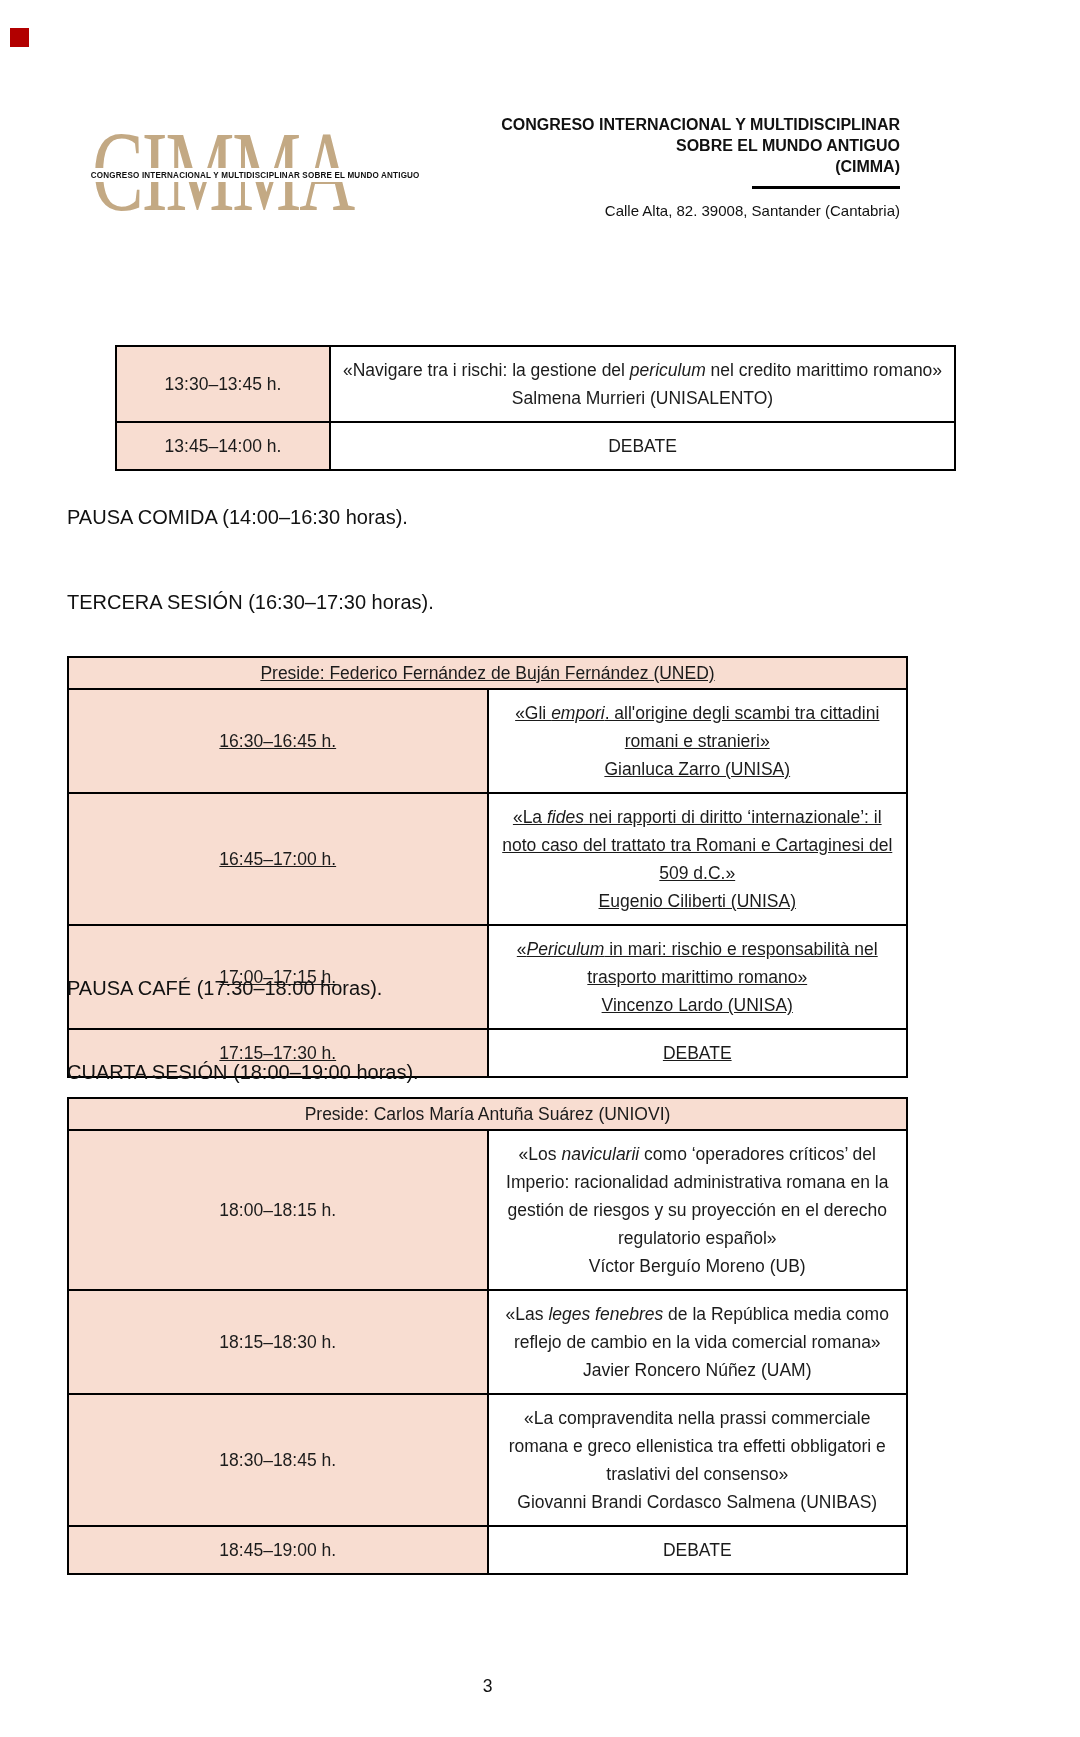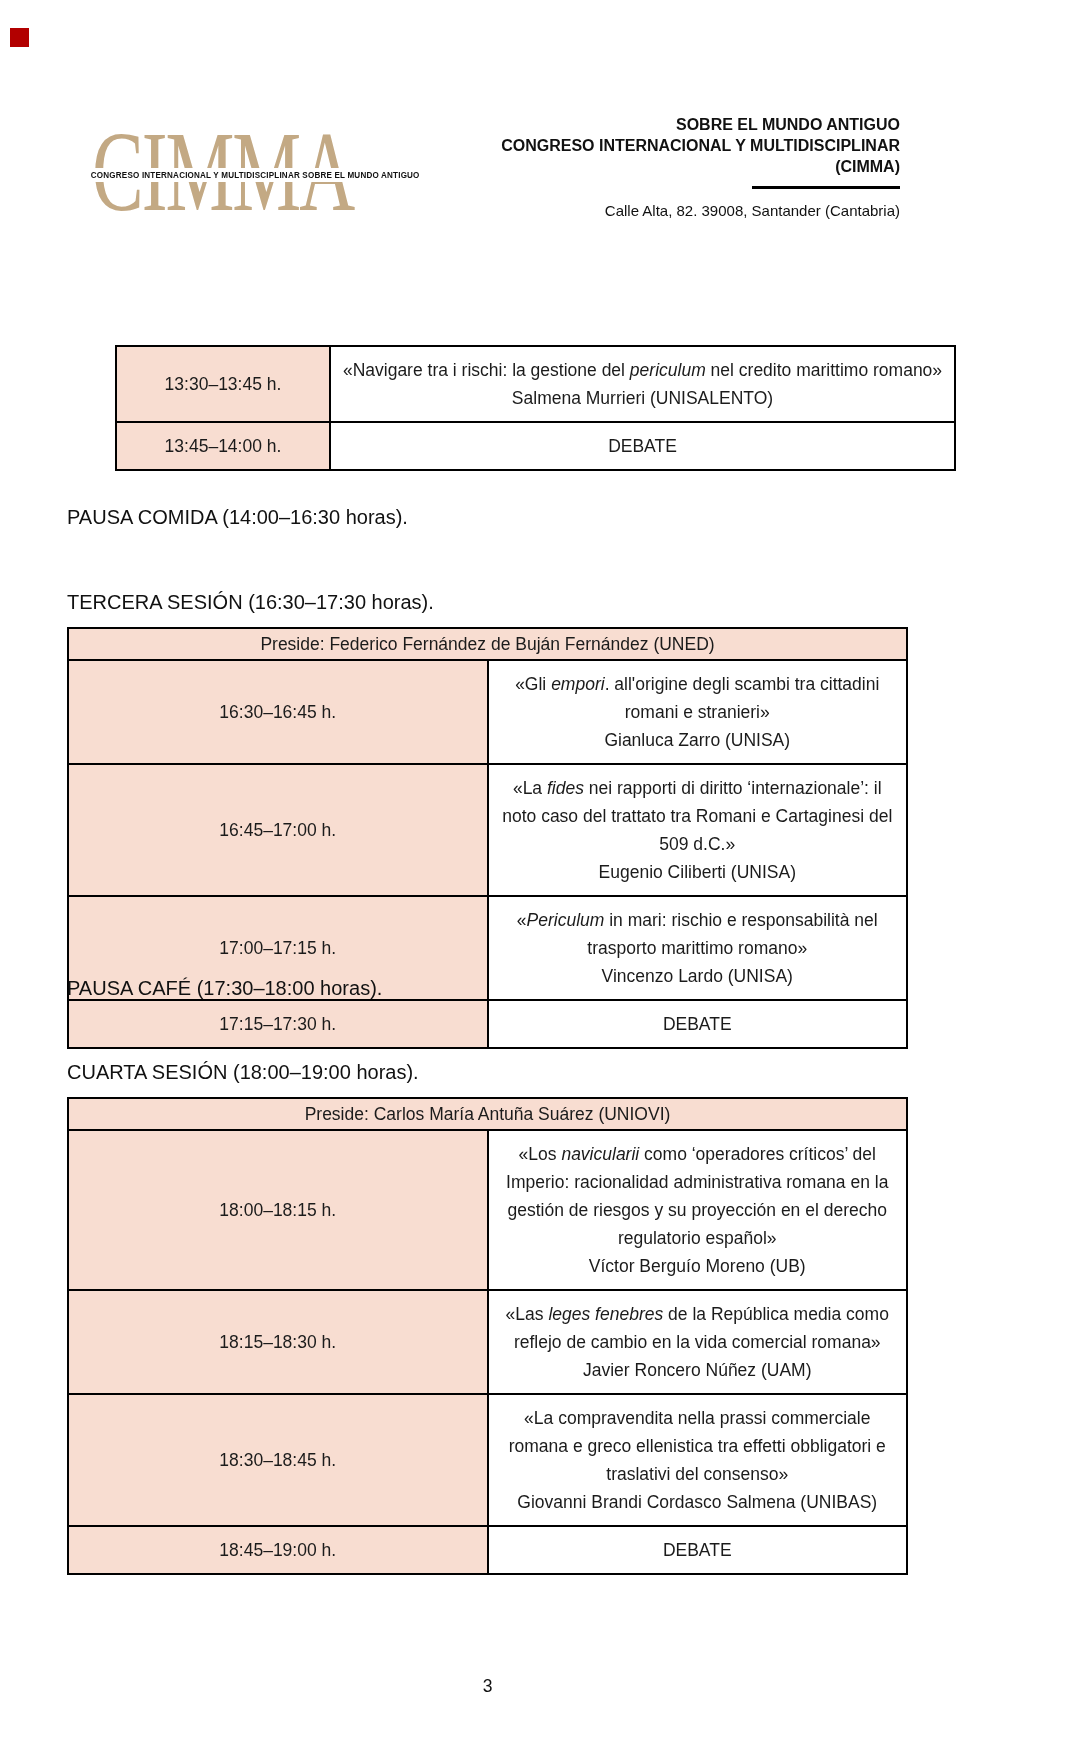--- a/index.html
+++ b/index.html
@@ -47,22 +47,22 @@
 <div class="page">
 
   <div class="marker"></div>
 
   <div class="logo">
     <div class="logo-word">CIMMA</div>
     <div class="logo-strip">CONGRESO INTERNACIONAL Y MULTIDISCIPLINAR SOBRE EL MUNDO ANTIGUO</div>
   </div>
 
   <div class="right-header">
+    <div class="rh-title">CONGRESO INTERNACIONAL Y MULTIDISCIPLINAR</div>
     <div class="rh-title">SOBRE EL MUNDO ANTIGUO</div>
-    <div class="rh-title">CONGRESO INTERNACIONAL Y MULTIDISCIPLINAR</div>
     <div class="rh-title">(CIMMA)</div>
     <div class="rh-rule"></div>
     <div class="rh-addr">Calle Alta, 82. 39008, Santander (Cantabria)</div>
   </div>
 
   <table class="session" id="table1" style="top:345px;margin-left:48px;">
       <tbody>
         <tr>
           <td class="time">13:30–13:45 h.</td>
           <td class="content">
@@ -74,21 +74,21 @@
           <td class="time">13:45–14:00 h.</td>
           <td class="content">DEBATE</td>
         </tr>
       </tbody>
     </table>
 
   <div class="heading" style="top:506px;">PAUSA COMIDA (14:00–16:30 horas).</div>
 
   <div class="heading" style="top:591px;">TERCERA SESIÓN (16:30–17:30 horas).</div>
 
-  <table class="session" id="table2" style="top:627px;">
+  <table class="session" id="table2" style="top:656px;text-decoration:underline;">
       <tbody>
         <tr>
           <td colspan="2" class="preside">Preside: Federico Fernández de Buján Fernández (UNED)</td>
         </tr>
         <tr>
           <td class="time">16:30–16:45 h.</td>
           <td class="content">
             <div><span>«Gli </span><span class="it">empori</span><span>. all'origine degli scambi tra cittadini romani e stranieri»</span></div>
             <div>Gianluca Zarro (UNISA)</div>
           </td>

